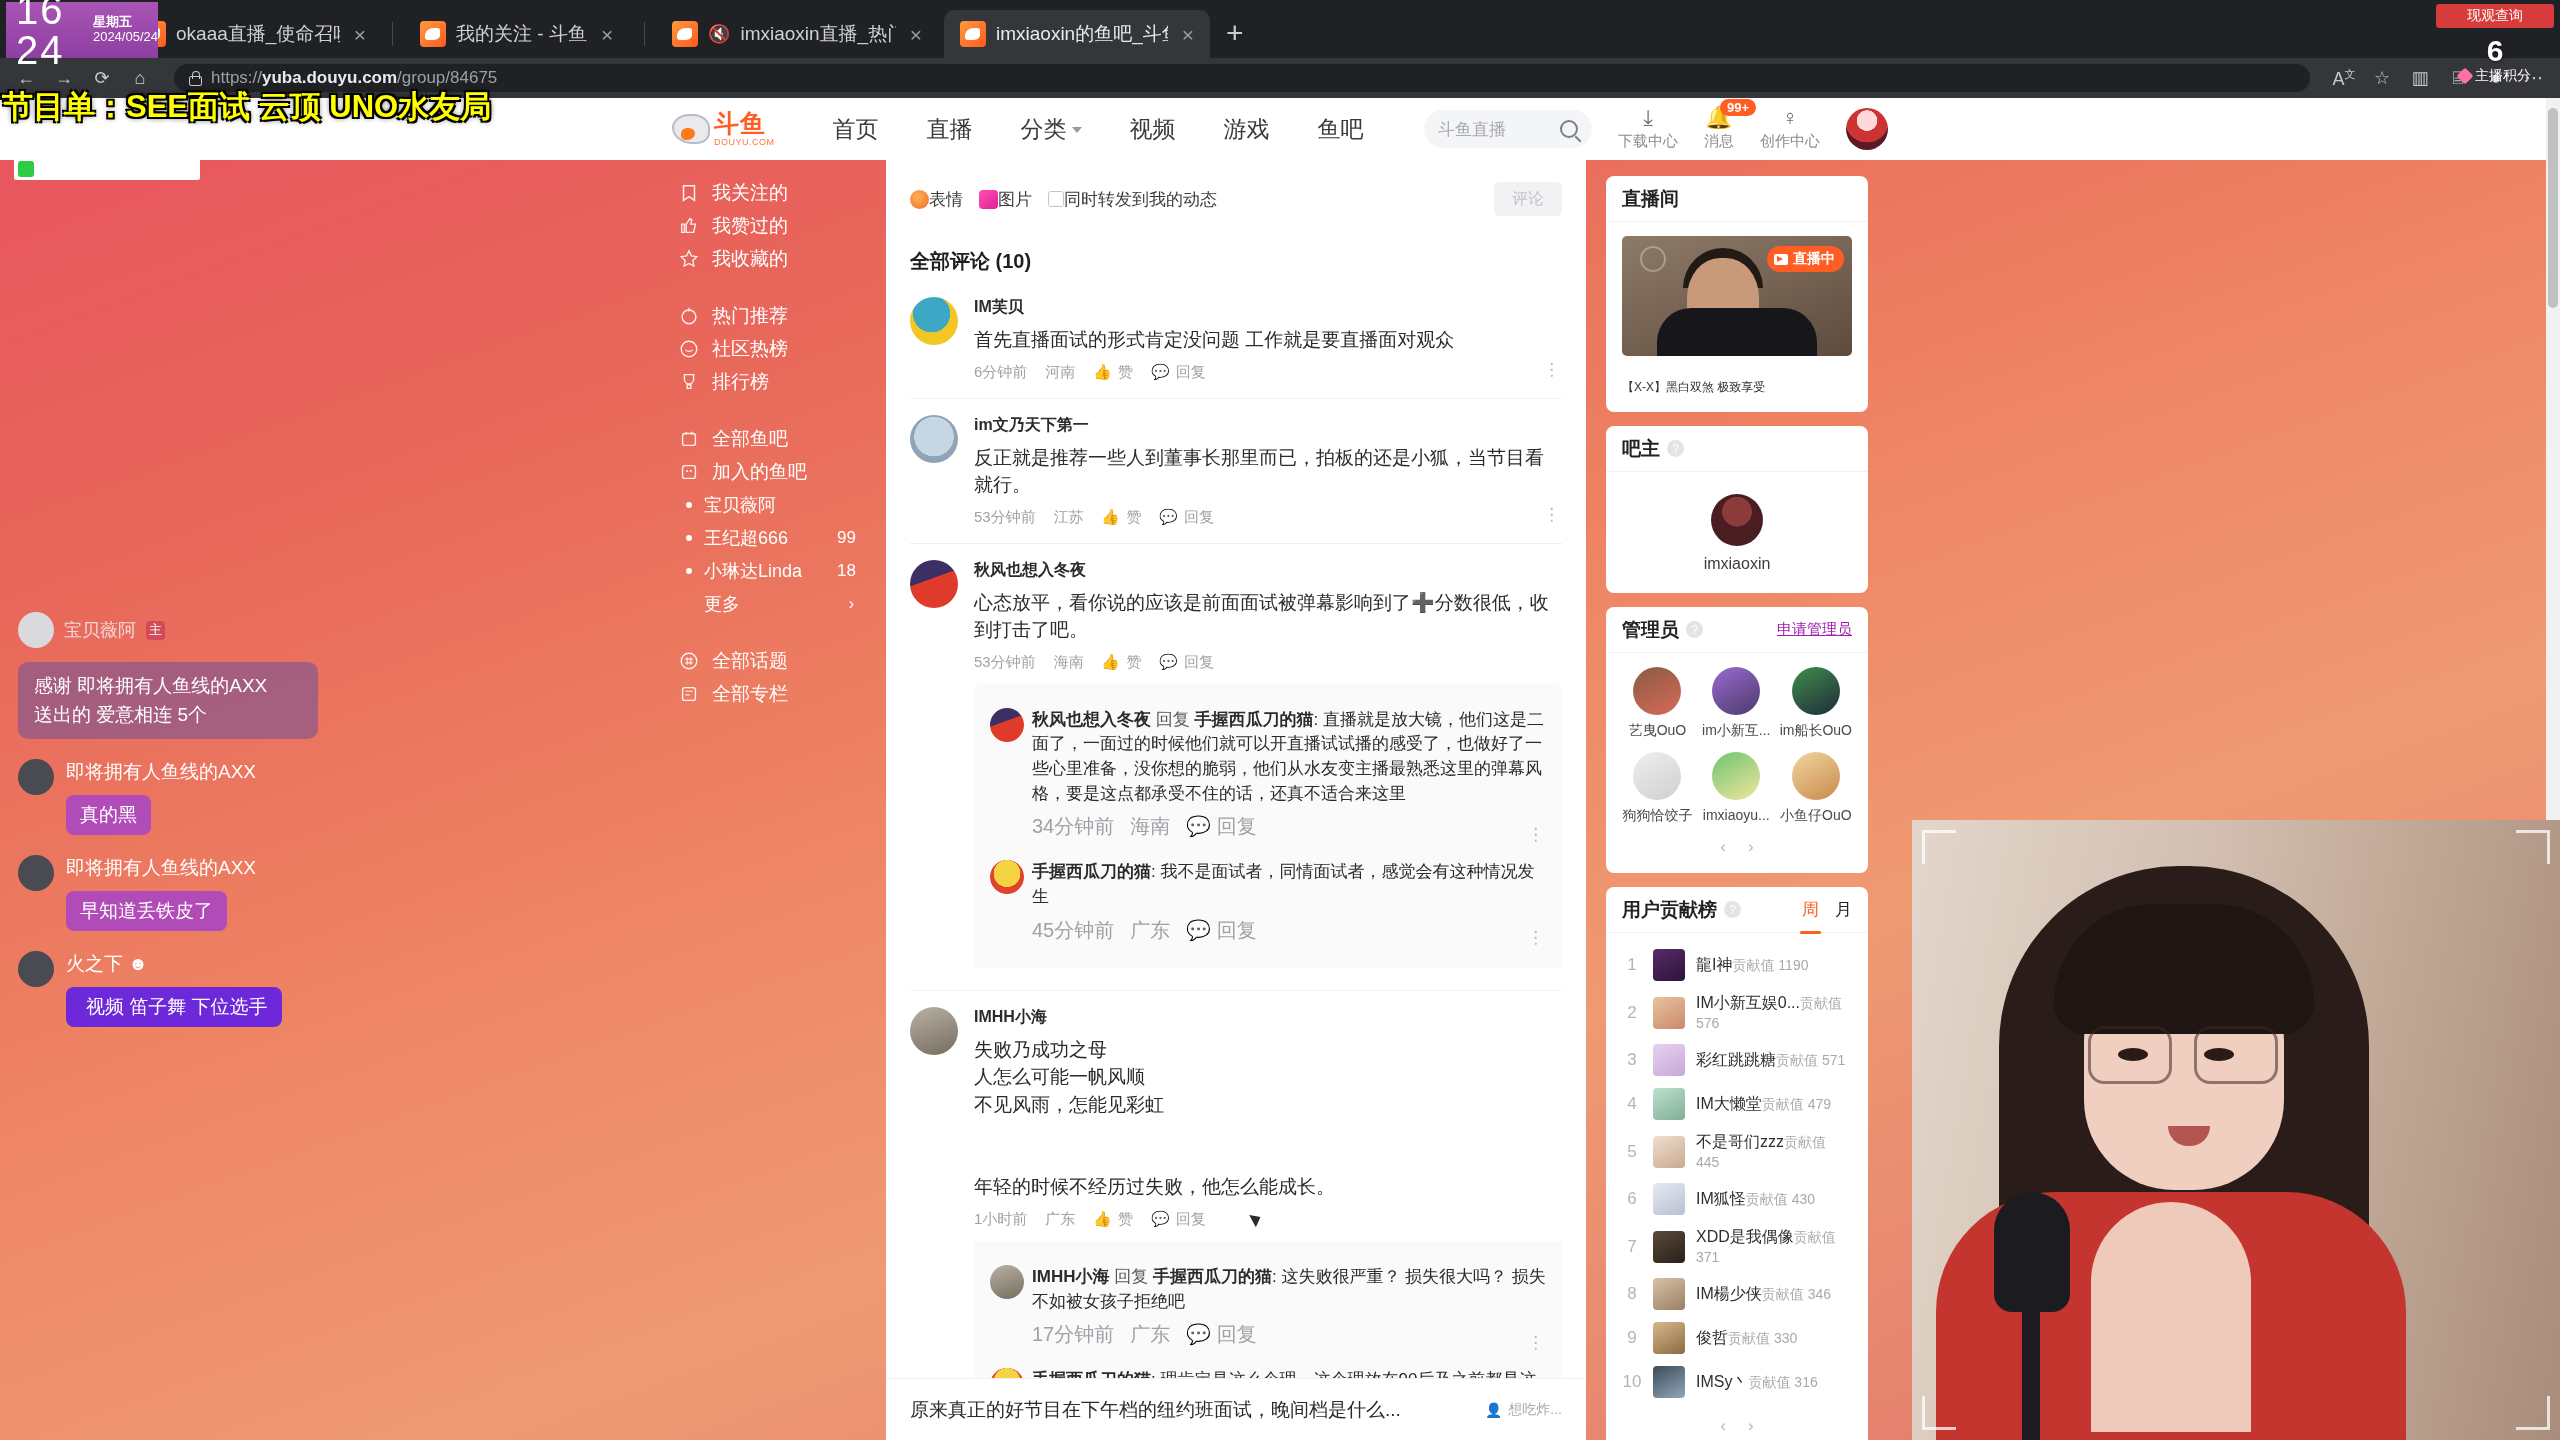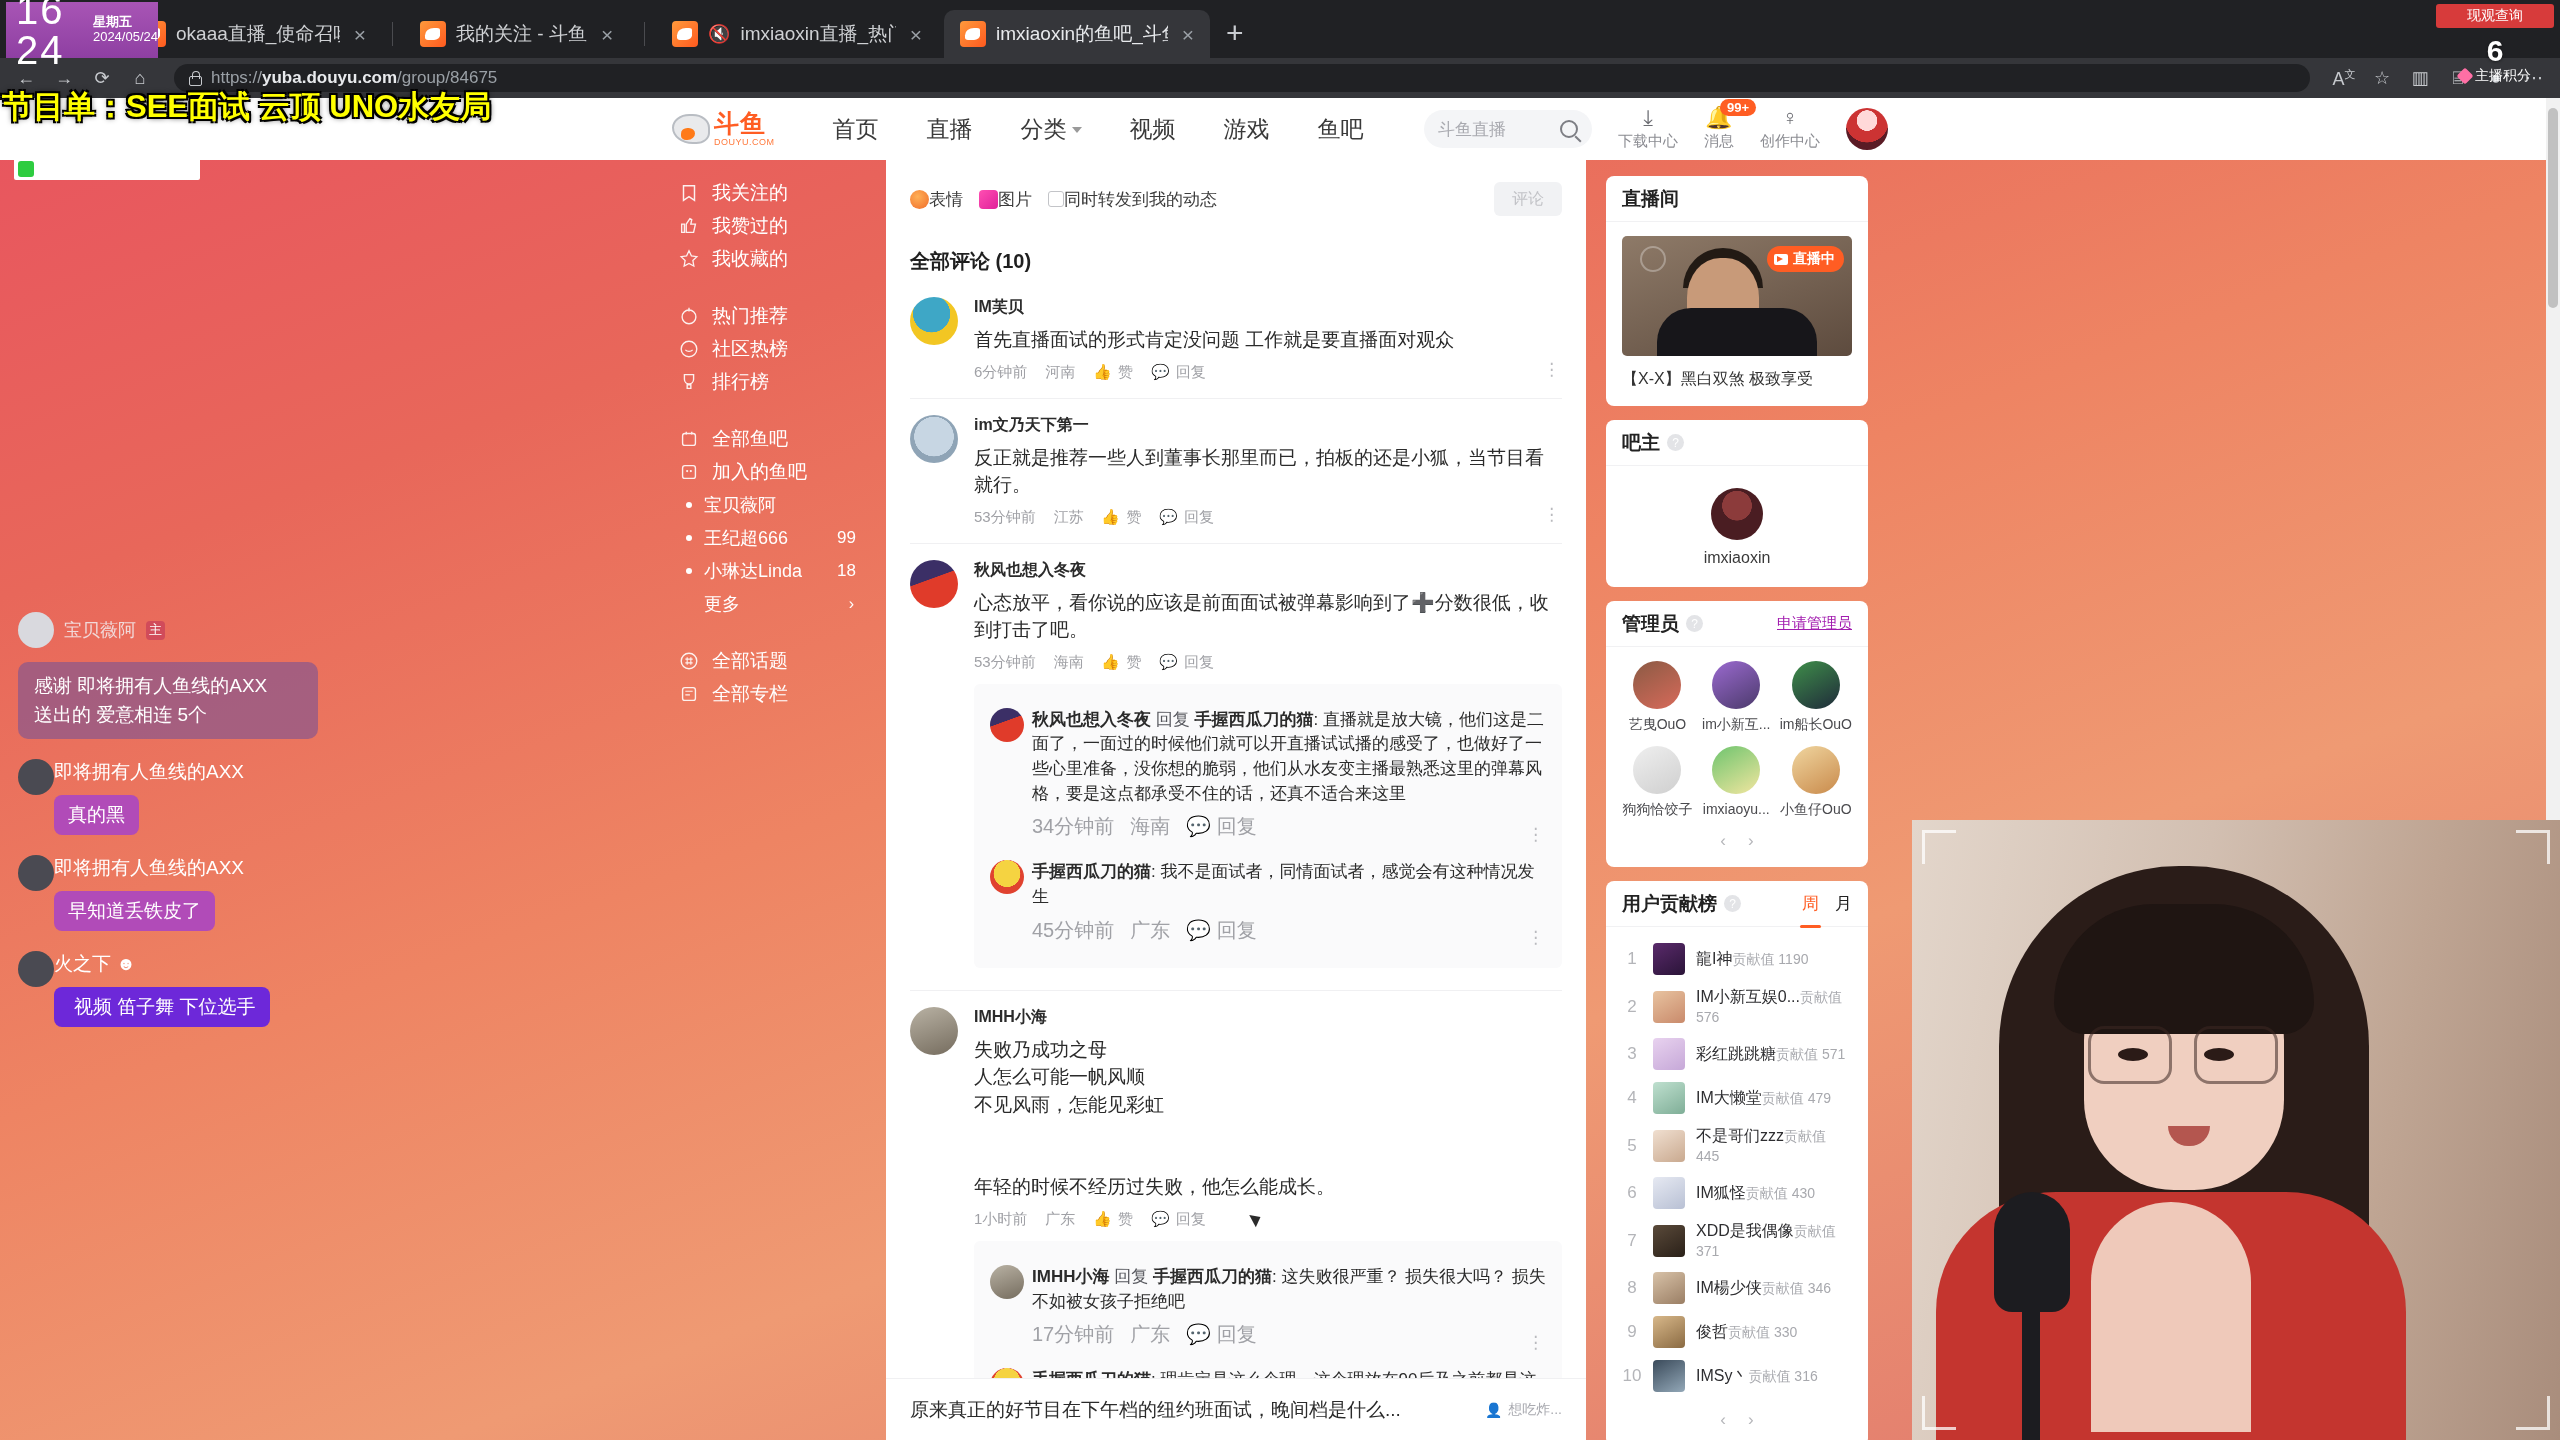--- a/index.html
+++ b/index.html
@@ -193,21 +193,21 @@
                background:#221a14; transform:translateX(-50%); }
   .live-body { position:absolute; left:50%; bottom:0; width:160px; height:48px; border-radius:34px 34px 0 0;
                background:#17161a; transform:translateX(-50%); }
   .live-can { position:absolute; left:8%; top:8%; width:26px; height:26px; border:2px solid rgba(255,255,255,.3); border-radius:50%; }
   .live-tag {
     position:absolute; right:8px; top:10px; height:26px; border-radius:13px; background:#ff5d23;
     color:#fff; font-size:14px; display:flex; align-items:center; gap:5px; padding:0 9px 0 7px; font-weight:700;
   }
   .live-tag .cam { width:14px; height:11px; background:#fff; border-radius:2px; position:relative; }
   .live-tag .cam::after{content:"";position:absolute;left:3px;top:2.5px;border-left:6px solid #ff5d23;border-top:3px solid transparent;border-bottom:3px solid transparent;}
-  .live-title { font-size:16px; color:#333; margin-top:13px; white-space:nowrap; overflow:hidden; }
+  .live-title { font-size:12px; color:#333; margin-top:23px; white-space:nowrap; overflow:hidden; }
 
   .owner { display:flex; flex-direction:column; align-items:center; gap:9px; padding:8px 0 4px; }
   .owner-av { width:52px; height:52px; border-radius:50%; overflow:hidden;
               background:radial-gradient(circle at 50% 34%,#8c3b3b 0 34%,#4a1d22 35%); }
   .owner-nm { font-size:16px; color:#3a3a3a; }
 
   .admins { display:grid; grid-template-columns:repeat(3,1fr); gap:12px 8px; }
   .adm { display:flex; flex-direction:column; align-items:center; gap:7px; }
   .adm-av { width:48px; height:48px; border-radius:50%; overflow:hidden; }
   .adm-nm { font-size:14px; color:#4a4a4e; max-width:78px; overflow:hidden; white-space:nowrap; text-overflow:ellipsis; }
@@ -247,21 +247,21 @@
   .chat { position:absolute; left:18px; top:612px; width:400px; }
   .chat-head { display:flex; align-items:center; gap:10px; margin-bottom:14px; }
   .chat-head .ava { width:36px; height:36px; border-radius:50%; background:#d9d9de; }
   .chat-head .nm { font-size:18px; color:#f1d9d9; }
   .chat-head .tagm { width:19px; height:19px; border-radius:4px; background:#d14b5a; color:#fff;
                      font-size:13px; display:flex; align-items:center; justify-content:center; }
   .gift-bubble {
     background:rgba(138,88,140,.72); border-radius:10px; padding:10px 16px; color:#fff;
     font-size:19px; line-height:1.5; width:300px;
   }
-  .chat-line { display:flex; align-items:flex-start; margin-top:20px; }
+  .chat-line { display:flex; align-items:flex-start; gap:12px; margin-top:20px; }
   .chat-line .ava { width:36px; height:36px; border-radius:50%; background:#4a4a52; flex:0 0 36px; }
   .chat-line .col { display:flex; flex-direction:column; gap:10px; }
   .chat-user { font-size:19px; color:#fff; }
   .chat-msg { display:inline-block; background:#b14bb8; color:#fff; font-size:19px;
               padding:7px 14px; border-radius:8px; align-self:flex-start; }
   .chat-msg.alt { background:#6d28d9;padding-left:20px; }
 
   
   .cam-overlay {
     position:absolute; right:0; bottom:0; width:648px; height:620px; overflow:hidden;

